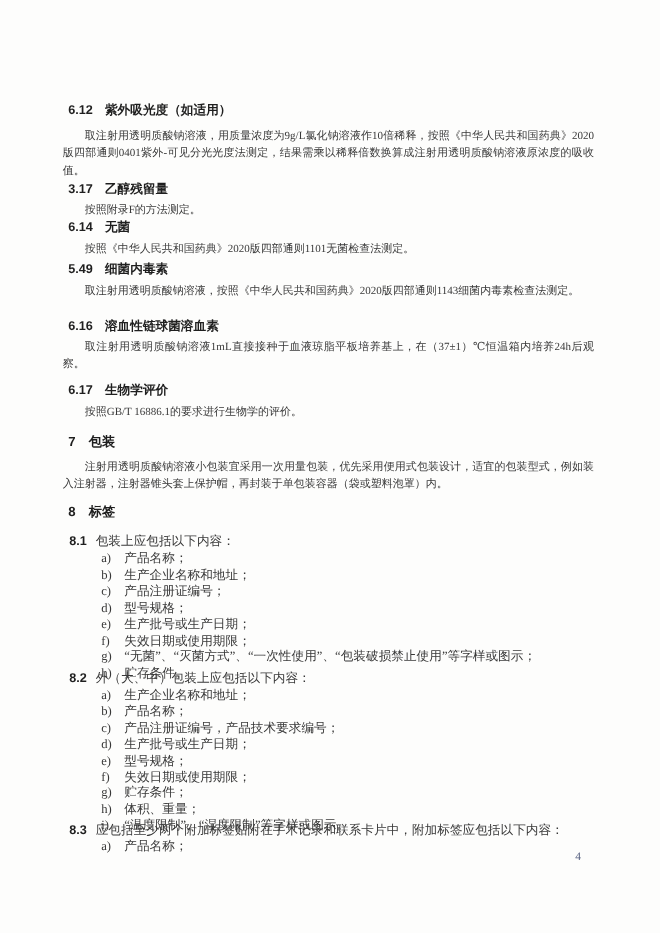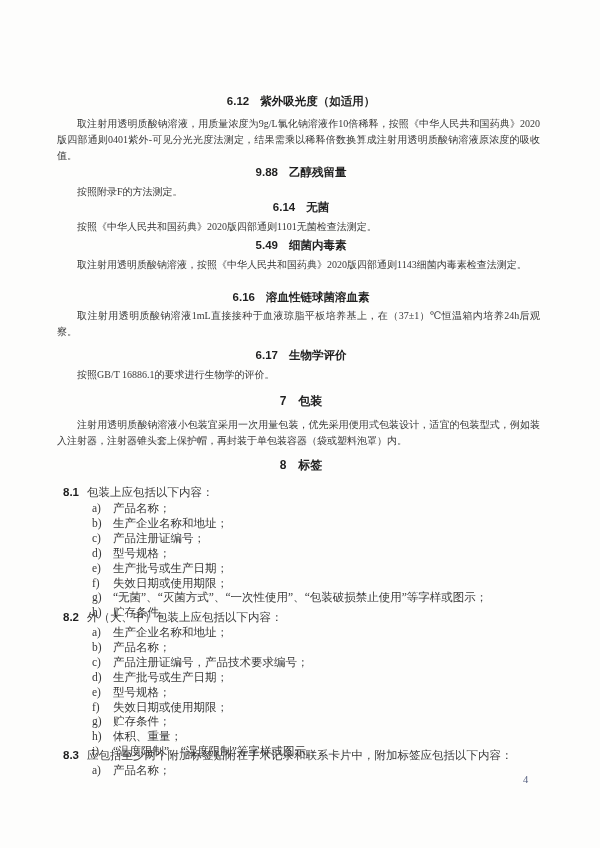--- a/index.html
+++ b/index.html
@@ -22,21 +22,20 @@
     font-family: "Liberation Sans", "DejaVu Sans", sans-serif;
     font-weight: 700; font-size: 10.5px; letter-spacing: 0.6px;
     color: var(--heading-text, #222222);
   }
   
   .sh {
     position: absolute; left: 62px; width: 478px; margin: 0;
     font-family: "Liberation Sans", "DejaVu Sans", sans-serif;
     font-weight: 700; font-size: 11.5px; line-height: 13px;
     color: var(--heading-text, #1f1f1f);
-    text-align: center;
   }
   .sh .num { margin-right: 11px; }
   
   .sh.ch { font-size: 12px; }
   .sh.ch .num { margin-right: 12px; }
   
   .bp {
     position: absolute; left: 57px; width: 483px; margin: 0;
     font-size: 10px; line-height: 15.9px;
     text-align: justify; text-indent: 2em;
@@ -70,21 +69,21 @@
 </style>
 </head>
 <body>
 
 <div class="page">
 
 
   <h3 class="sh" style="top:95px"><span class="num">6.12</span><span class="ttl">紫外吸光度（如适用）</span></h3>
   <p class="bp" style="top:116px">取注射用透明质酸钠溶液，用质量浓度为9g/L氯化钠溶液作10倍稀释，按照《中华人民共和国药典》2020版四部通则0401紫外-可见分光光度法测定，结果需乘以稀释倍数换算成注射用透明质酸钠溶液原浓度的吸收值。</p>
 
-  <h3 class="sh" style="top:166px"><span class="num">9.88</span><span class="ttl">乙醇残留量</span></h3>
+  <h3 class="sh" style="top:166px"><span class="num">3.17</span><span class="ttl">乙醇残留量</span></h3>
   <p class="bp" style="top:184px">按照附录F的方法测定。</p>
 
   <h3 class="sh" style="top:201px"><span class="num">6.14</span><span class="ttl">无菌</span></h3>
   <p class="bp" style="top:219px">按照《中华人民共和国药典》2020版四部通则1101无菌检查法测定。</p>
 
   <h3 class="sh" style="top:239px"><span class="num">5.49</span><span class="ttl">细菌内毒素</span></h3>
   <p class="bp" style="top:257px">取注射用透明质酸钠溶液，按照《中华人民共和国药典》2020版四部通则1143细菌内毒素检查法测定。</p>
 
   <h3 class="sh" style="top:291px"><span class="num">6.16</span><span class="ttl">溶血性链球菌溶血素</span></h3>
   <p class="bp" style="top:308px">取注射用透明质酸钠溶液1mL直接接种于血液琼脂平板培养基上，在（37±1）℃恒温箱内培养24h后观察。</p>

